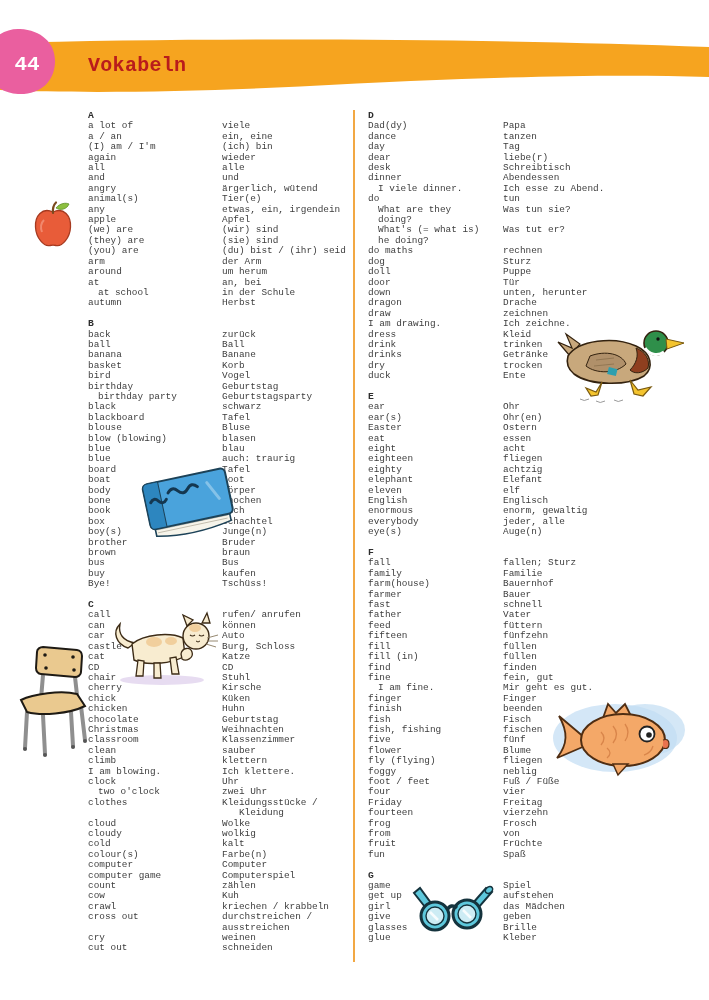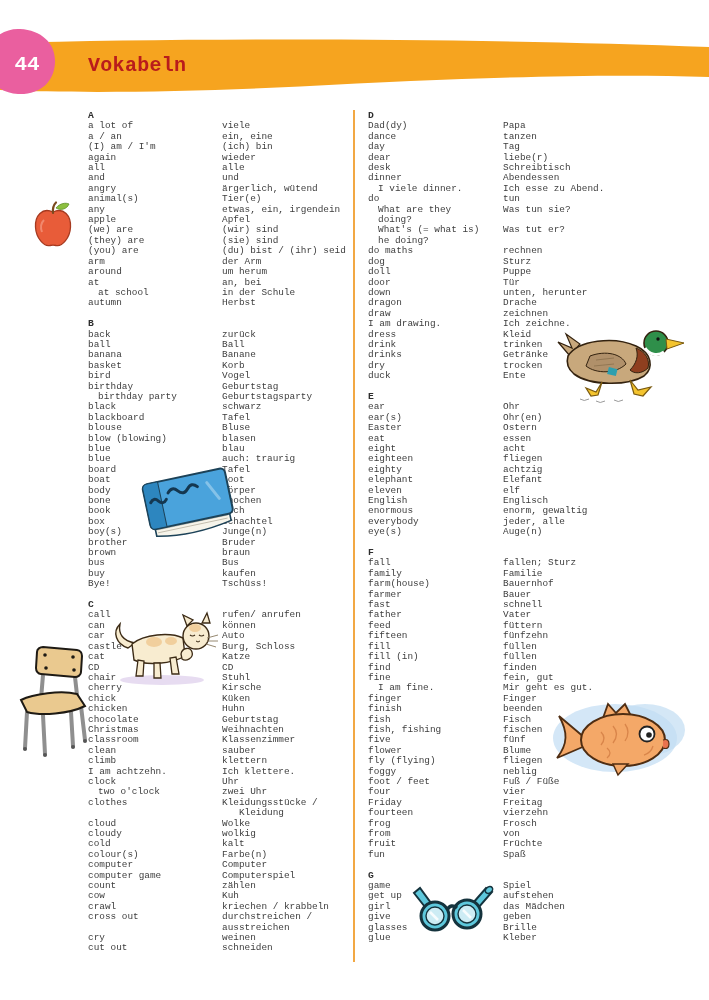--- a/index.html
+++ b/index.html
@@ -272,21 +272,21 @@
       </div>
       <div class="row">
         <span class="en">clean</span>
         <span class="de">sauber</span>
       </div>
       <div class="row">
         <span class="en">climb</span>
         <span class="de">klettern</span>
       </div>
       <div class="row">
-        <span class="en">I am achtzehn.</span>
+        <span class="en">I am blowing.</span>
         <span class="de">Ich klettere.</span>
       </div>
       <div class="row">
         <span class="en">clock</span>
         <span class="de">Uhr</span>
       </div>
       <div class="row">
         <span class="en indent">two o'clock</span>
         <span class="de">zwei Uhr</span>
       </div>

